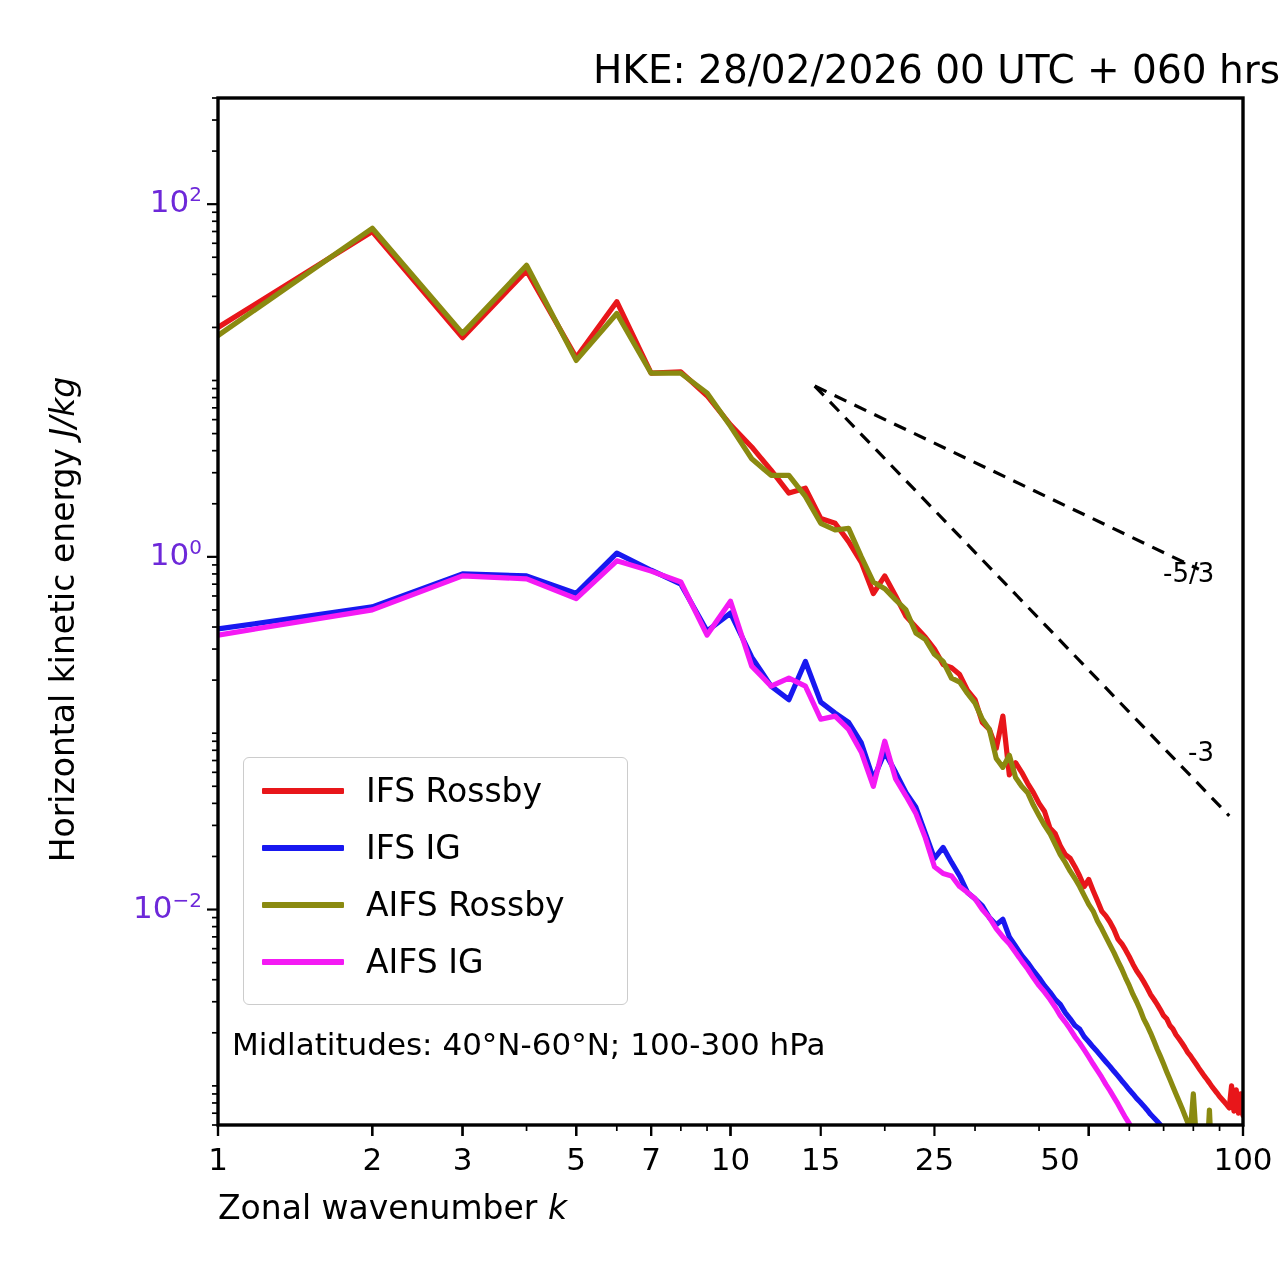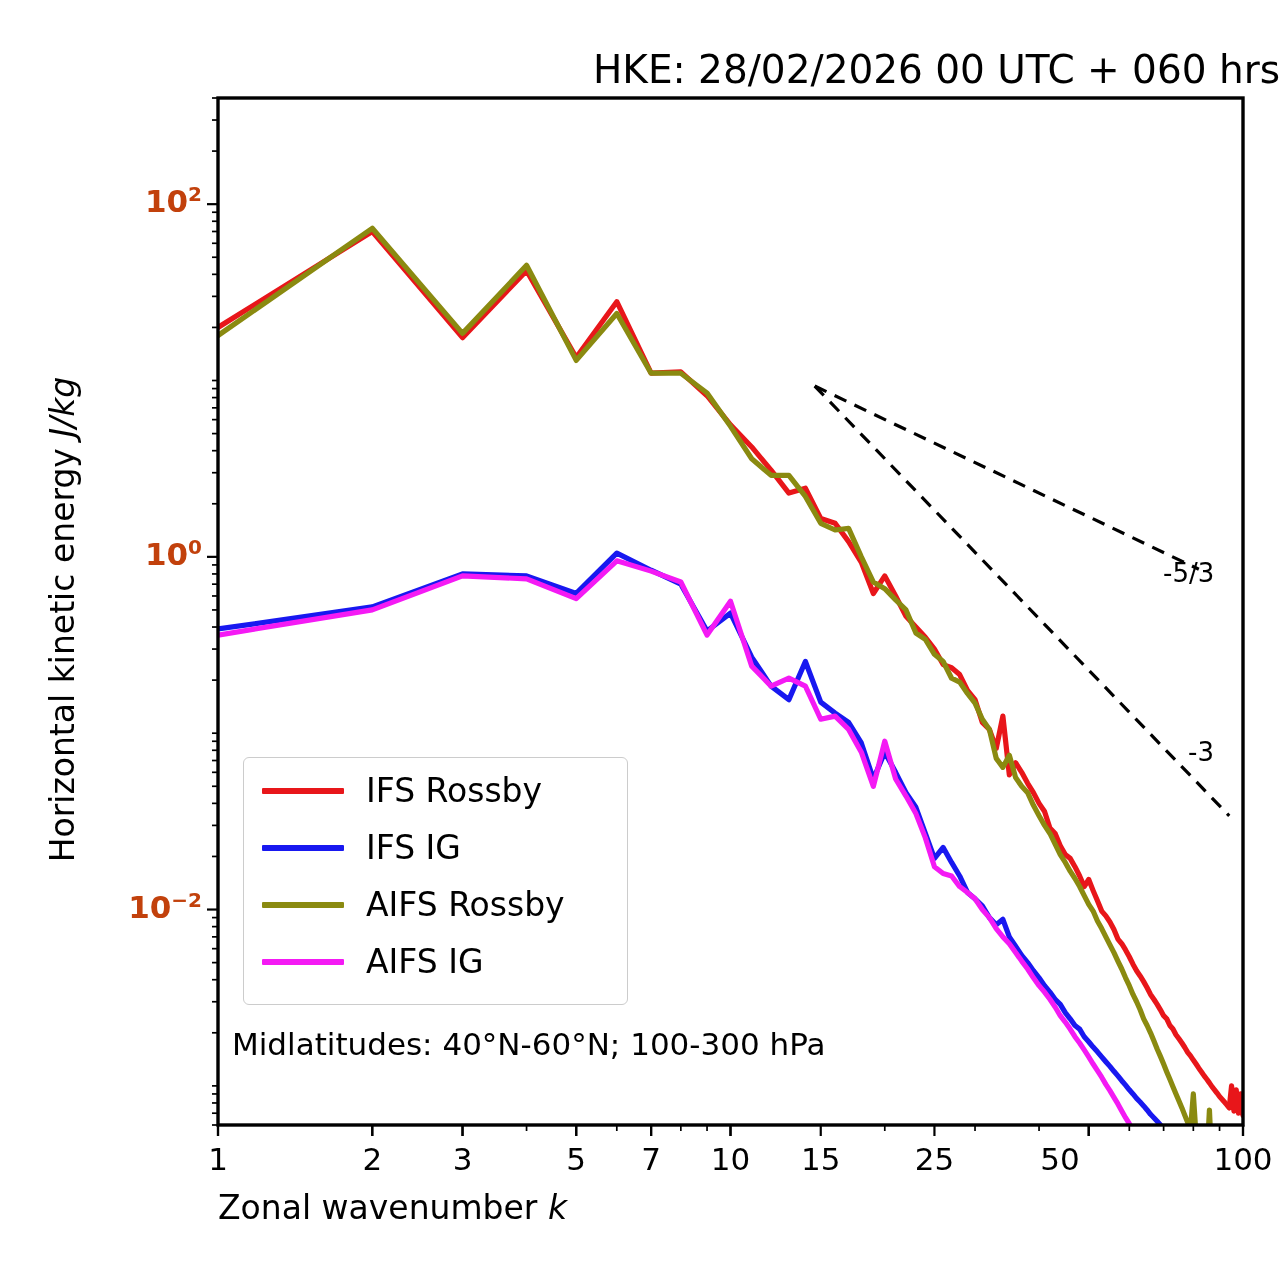--- a/index.html
+++ b/index.html
@@ -102,23 +102,22 @@
     font-size: 26px;
     color: #000;
     white-space: nowrap;
   }
   #slope-53-label { left: 1163px; top: 558px; }
   #slope-3-label  { left: 1188px; top: 737px; }
   .tick-label-y {
     position: absolute;
     text-align: right;
     font-size: 31px;
-    color: #c2410c;
-    white-space: nowrap;
-    font-weight: bold;
+    color: #6d28d9;
+    white-space: nowrap;
   }
   .tick-label-y sup { font-size: 20px; vertical-align: super; }
   .tick-label-x {
     position: absolute;
     text-align: center;
     font-size: 31px;
     color: #000;
     white-space: nowrap;
   }
 </style>

